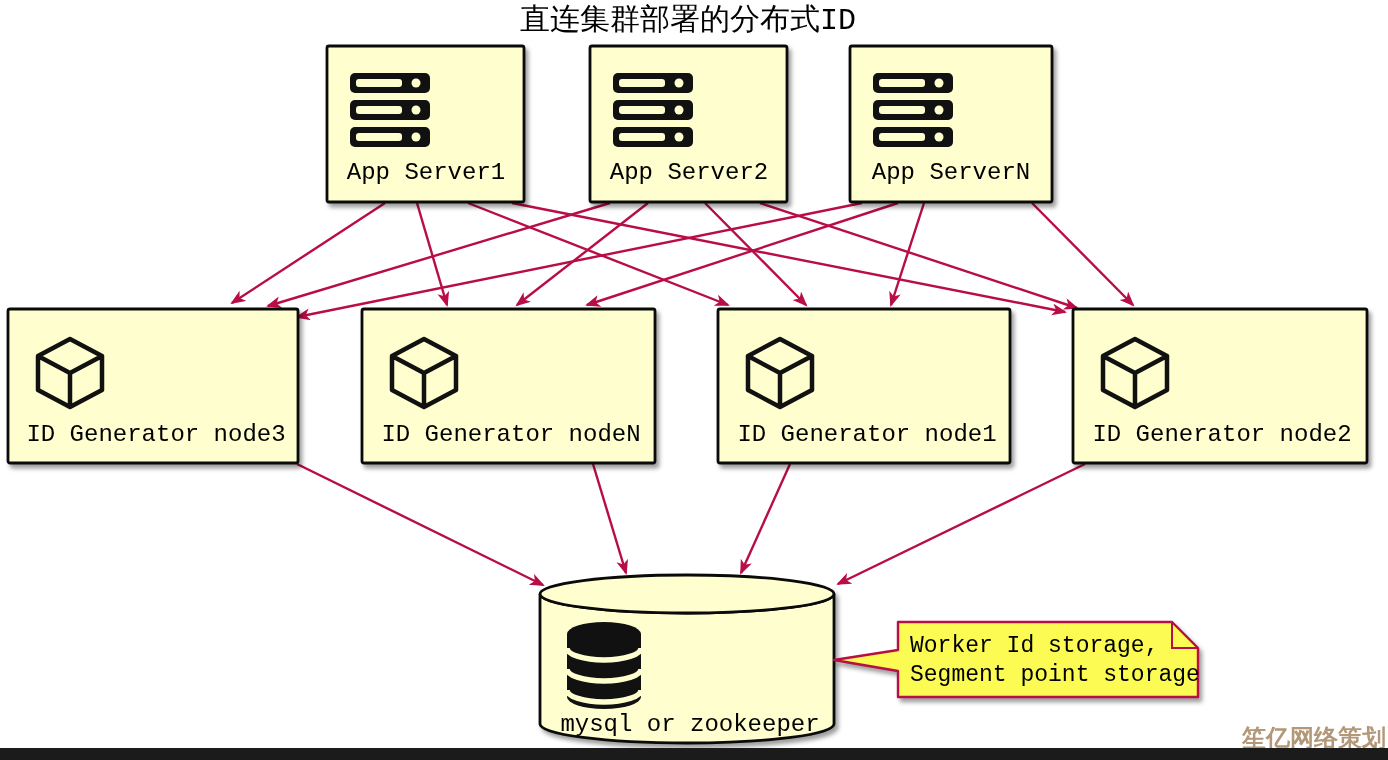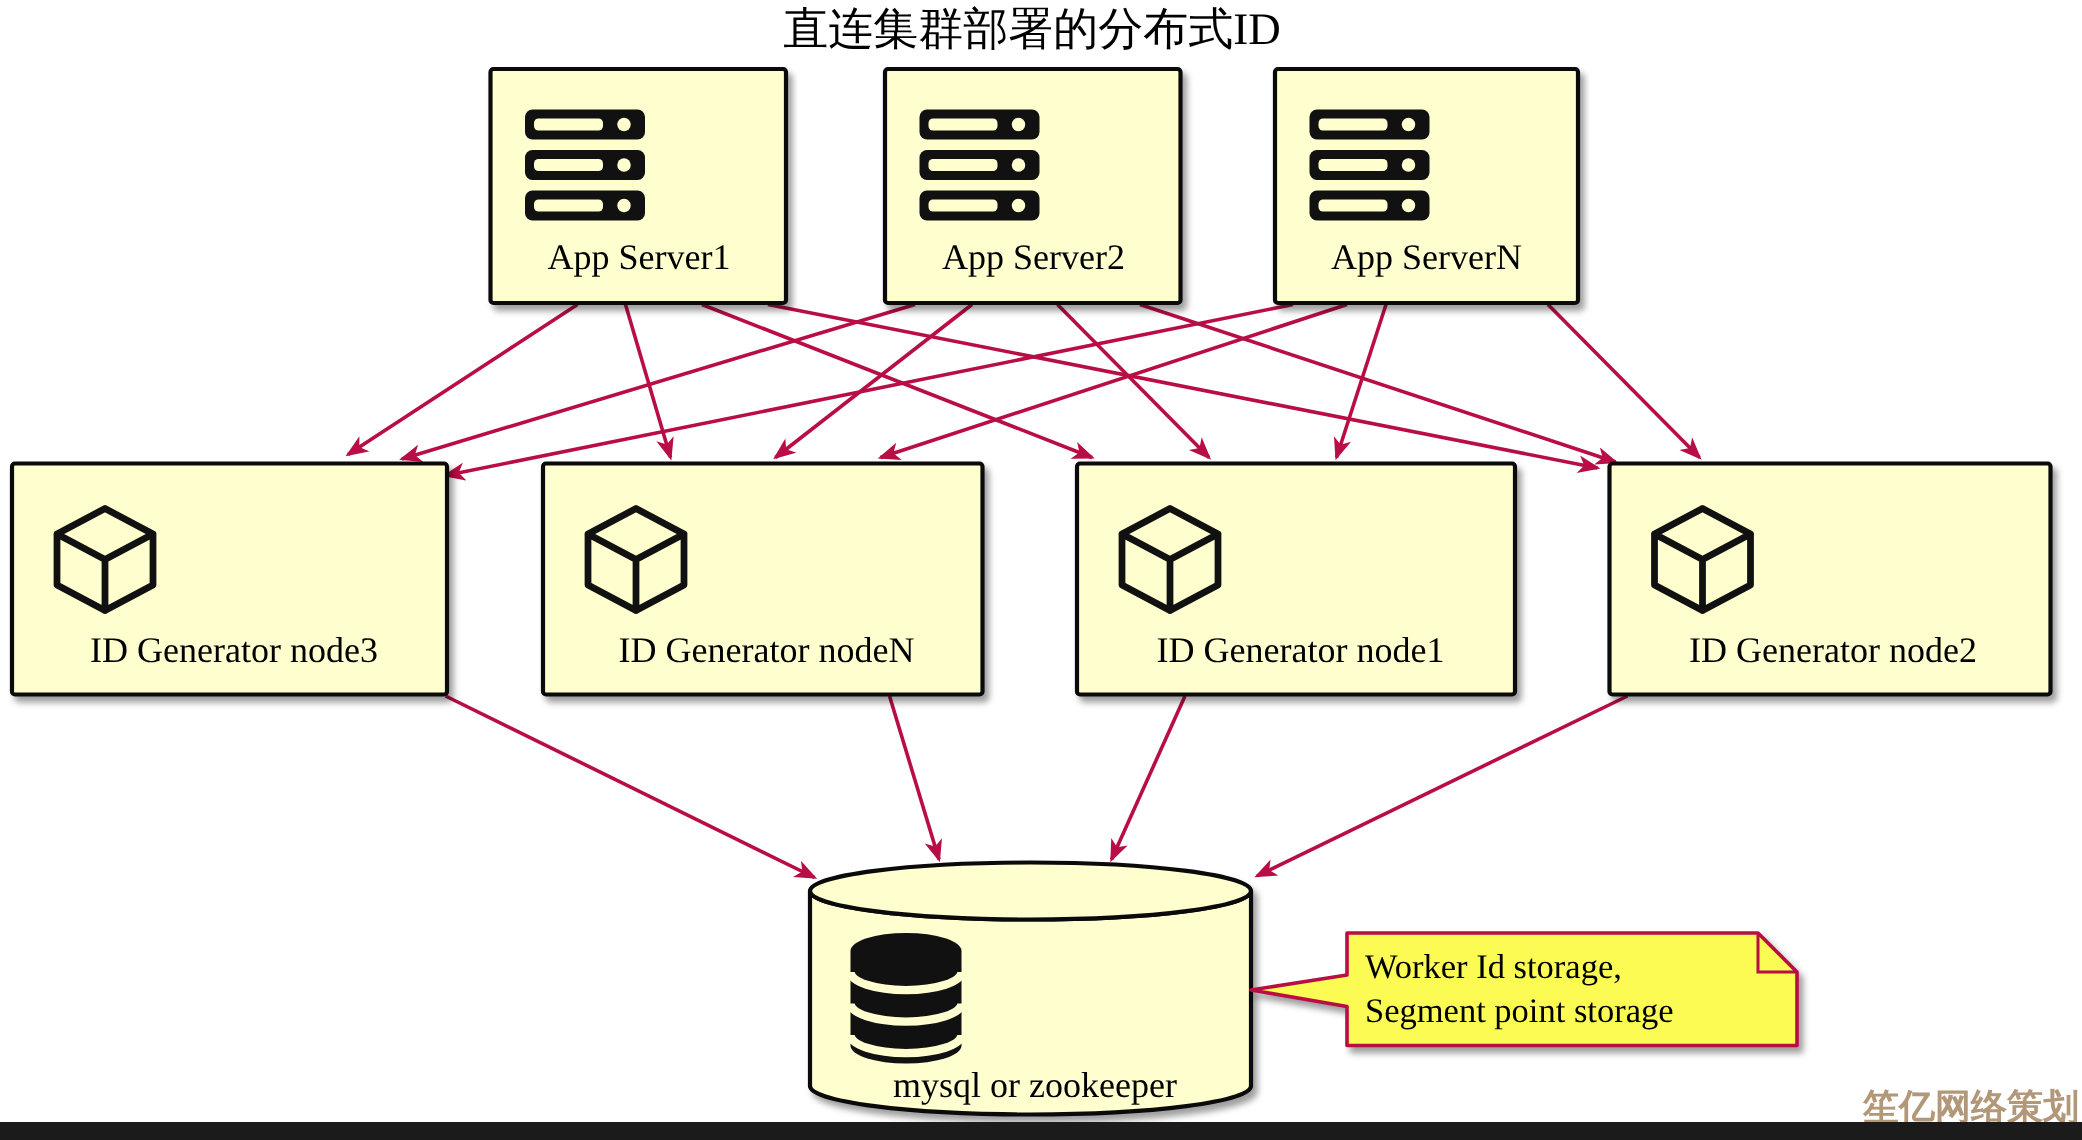--- a/index.html
+++ b/index.html
@@ -2,21 +2,21 @@
 <html style="--bg: #FFFFFF; --node-fill: #FEFECE; --node-border: #0A0A0A; --arrow: #B80D45; --note-fill: #FBFB54; --note-border: #B80D45; --icon: #111111; --text: #000000; --watermark: #B29878; --bar: #1B1B1B;"><head>
 <meta charset="utf-8">
 <style>
   :root{
     --bg:#ffffff; --node-fill:#FEFECE; --node-border:#0a0a0a; --arrow:#B80D45;
     --note-fill:#FBFB54; --note-border:#B80D45; --icon:#111111; --text:#000000;
     --watermark:#B29878; --bar:#1B1B1B;
   }
   html,body{margin:0;padding:0;background:var(--bg);}
   .stage{position:relative;width:1388px;height:760px;background:var(--bg);overflow:hidden;
-         font-family:Liberation Serif, serif;}
+         font-family:Liberation Mono, monospace;}
   svg{display:block;}
   .shadow{filter:drop-shadow(3px 4px 2px rgba(0,0,0,0.38));}
   .nodebox{fill:var(--node-fill);stroke:var(--node-border);stroke-width:2.8;}
   .cubeicon{fill:none;stroke:var(--icon);stroke-width:4.5;stroke-linejoin:round;stroke-linecap:round;}
   .srvbar{fill:var(--icon);}
   .srvslot{fill:var(--node-fill);}
   .nodelabel{fill:var(--text);font-size:24px;text-anchor:middle;}
   .title{fill:var(--text);font-size:30px;text-anchor:middle;}
   .edge{stroke:var(--arrow);stroke-width:2.4;fill:none;}
   .cyl{fill:var(--node-fill);stroke:var(--node-border);stroke-width:2.8;}

